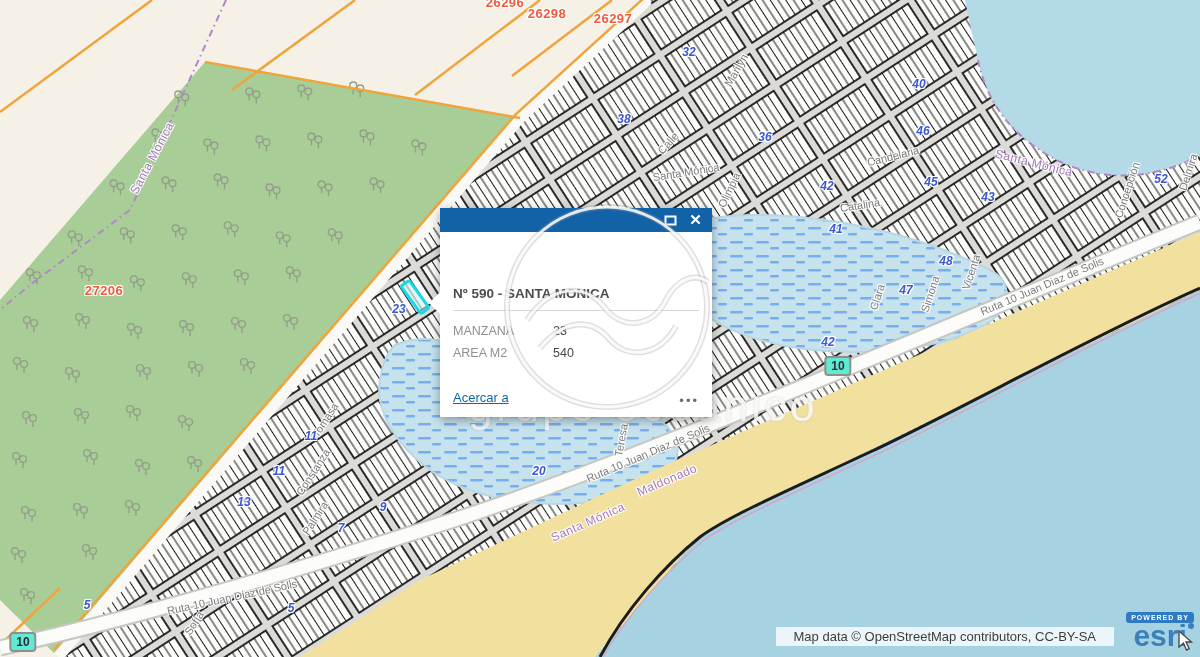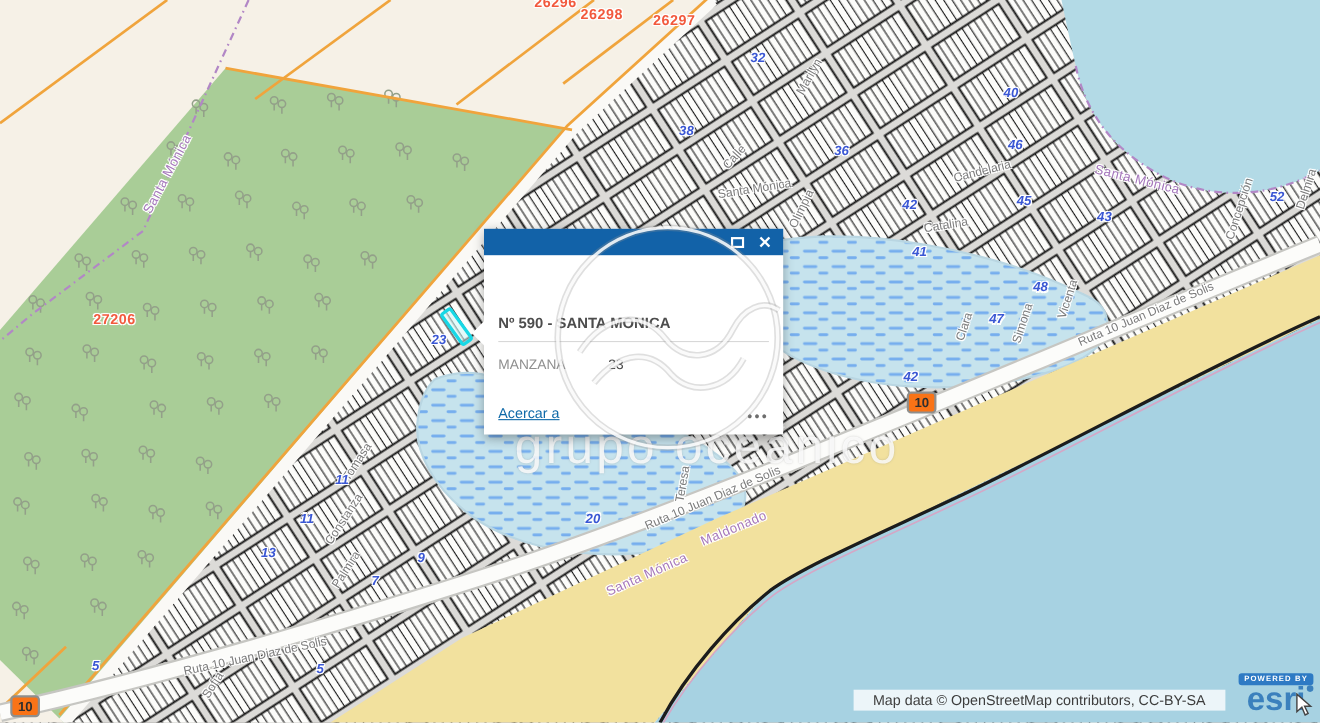--- a/index.html
+++ b/index.html
@@ -7,21 +7,21 @@
          font-family:"Liberation Sans",sans-serif;background:#dcdbd8;}
   #basemap{position:absolute;left:0;top:0;}
   
   .maplabel{position:absolute;white-space:nowrap;transform:translate(-50%,-50%);
     text-shadow:1px 1px 0 #fff,-1px -1px 0 #fff,1px -1px 0 #fff,-1px 1px 0 #fff,0 0 2px #fff;
     pointer-events:none;}
   .street{font-size:11px;color:#7c7c7c;}
   .boundary{font-size:12px;color:#a678bd;letter-spacing:.5px;}
   .rednum{font-size:13px;font-weight:bold;color:#f2593d;letter-spacing:.5px;}
   .bluenum{font-size:12px;font-weight:bold;font-style:italic;color:#3a57d4;}
-  .shield{position:absolute;transform:translate(-50%,-50%);background:#f97316;
+  .shield{position:absolute;transform:translate(-50%,-50%);background:#5eead4;
     border:2px solid #8f8f8d;border-radius:4px;padding:0 5px;height:16px;line-height:16px;
     font-size:12px;font-weight:bold;color:#2e2e2e;}
   
   #popup{position:absolute;left:440px;top:208px;width:272px;background:#fff;
     box-shadow:0 3px 10px rgba(0,0,0,.35);z-index:10;}
   #popup-header{height:24px;background:#1262a8;display:flex;align-items:center;
     justify-content:flex-end;gap:10px;padding:0 9px;}
   .hdr-btn{width:15px;height:15px;display:flex;align-items:center;justify-content:center;
     color:#fff;cursor:pointer;}
   #popup-body{padding:10px 13px 12px 13px;margin-top:41px;}
@@ -198,21 +198,21 @@
       <span class="maplabel street" style="left: 325px; top: 420px; transform: translate(-50%, -50%) rotate(-57deg);">Tomasa</span>
       <span class="maplabel street" style="left: 194px; top: 623px; transform: translate(-50%, -50%) rotate(-57deg);">Sofía</span>
       <span class="maplabel street" style="left: 686px; top: 172px; transform: translate(-50%, -50%) rotate(-9deg);">Santa Mónica</span>
       <span class="maplabel rednum" style="left: 547px; top: 13px;">26298</span>
       <span class="maplabel rednum" style="left: 613px; top: 18px;">26297</span>
       <span class="maplabel rednum" style="left: 505px; top: 2px;">26296</span>
       <span class="maplabel rednum" style="left: 104px; top: 290px;">27206</span>
       <span class="maplabel bluenum" style="left: 919px; top: 84px;">40</span>
       <span class="maplabel bluenum" style="left: 923px; top: 131px;">46</span>
       <span class="maplabel bluenum" style="left: 931px; top: 182px;">45</span>
-      <span class="maplabel bluenum" style="left: 988px; top: 197px; margin-left: 16px;">43</span>
+      <span class="maplabel bluenum" style="left: 988px; top: 197px;">43</span>
       <span class="maplabel bluenum" style="left: 827px; top: 186px;">42</span>
       <span class="maplabel bluenum" style="left: 836px; top: 229px;">41</span>
       <span class="maplabel bluenum" style="left: 1161px; top: 179px;">52</span>
       <span class="maplabel bluenum" style="left: 946px; top: 261px;">48</span>
       <span class="maplabel bluenum" style="left: 906px; top: 290px;">47</span>
       <span class="maplabel bluenum" style="left: 828px; top: 342px;">42</span>
       <span class="maplabel bluenum" style="left: 399px; top: 309px;">23</span>
       <span class="maplabel bluenum" style="left: 539px; top: 471px;">20</span>
       <span class="maplabel bluenum" style="left: 311px; top: 436px;">11</span>
       <span class="maplabel bluenum" style="left: 279px; top: 471px;">11</span>
@@ -238,20 +238,24 @@
       </span>
       <span class="hdr-btn" style="font-size:15px;font-weight:bold;">✕</span>
     </div>
     <div id="popup-body">
       <div id="popup-title">Nº 590 - SANTA MONICA</div>
       <div id="popup-fields">
           <div class="frow">
             <span class="flbl">MANZANA</span>
             <span class="fval">23</span>
           </div>
+          <div class="frow">
+            <span class="flbl">AREA M2</span>
+            <span class="fval">540</span>
+          </div>
         </div>
       <div id="popup-footer">
         <span id="zoom-link">Acercar a</span>
         <span id="menu-dots">•••</span>
       </div>
     </div>
   </div>
 
   <svg id="wm" width="1200" height="657">
     <g fill="none">

